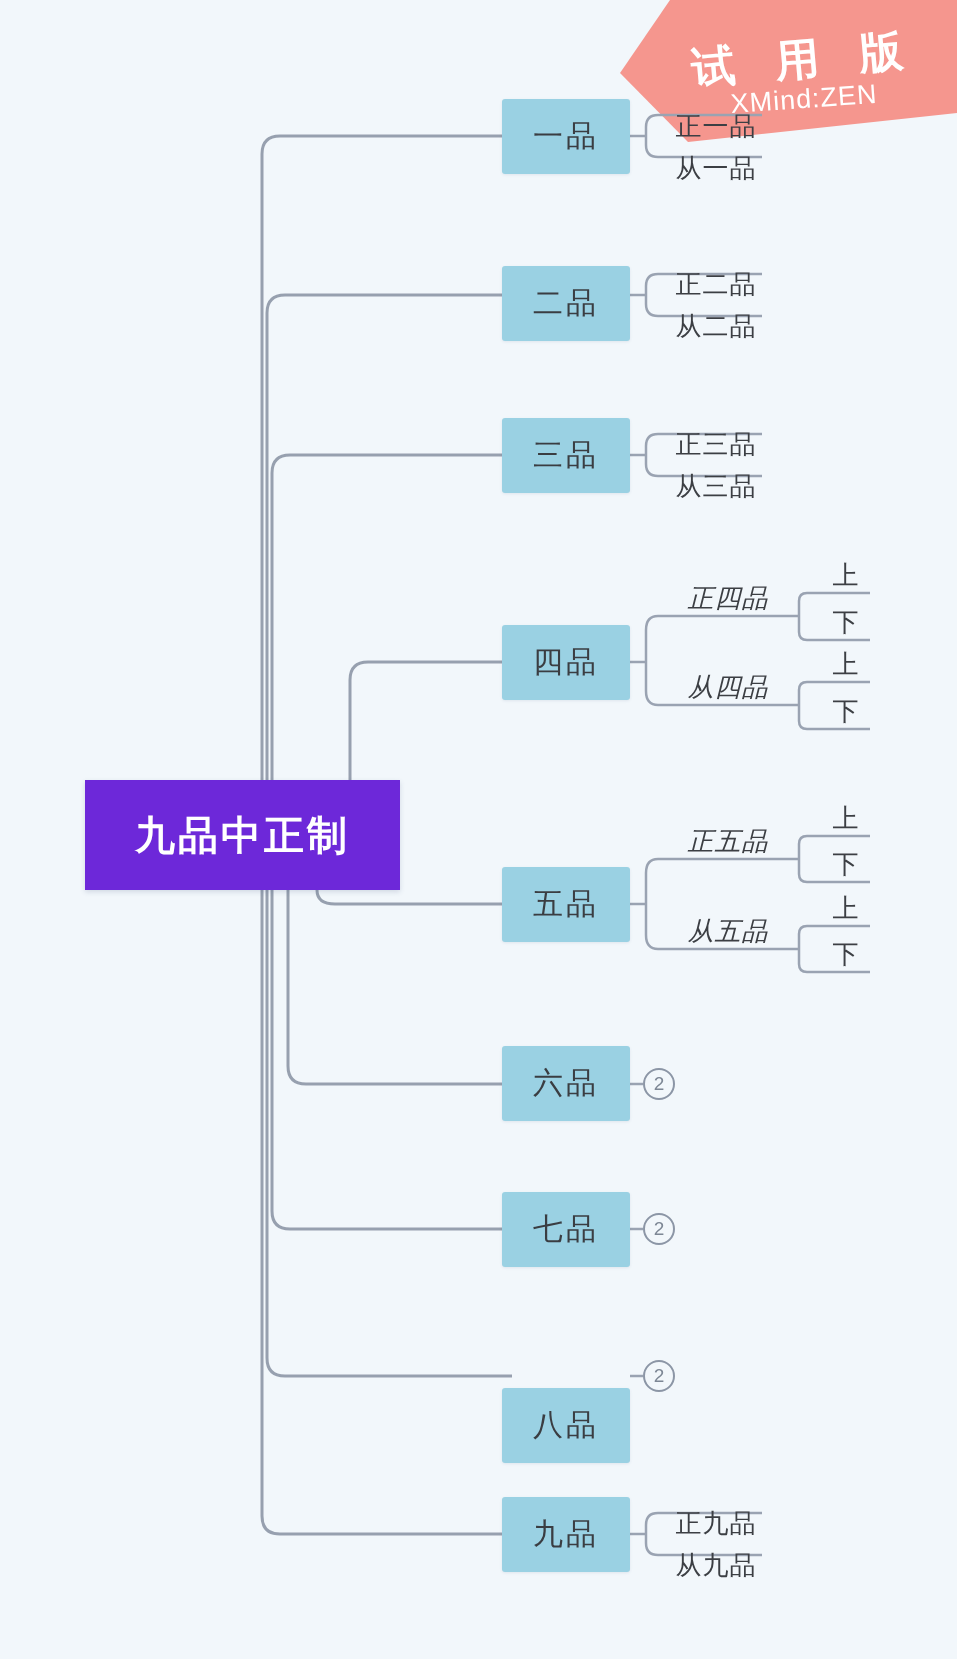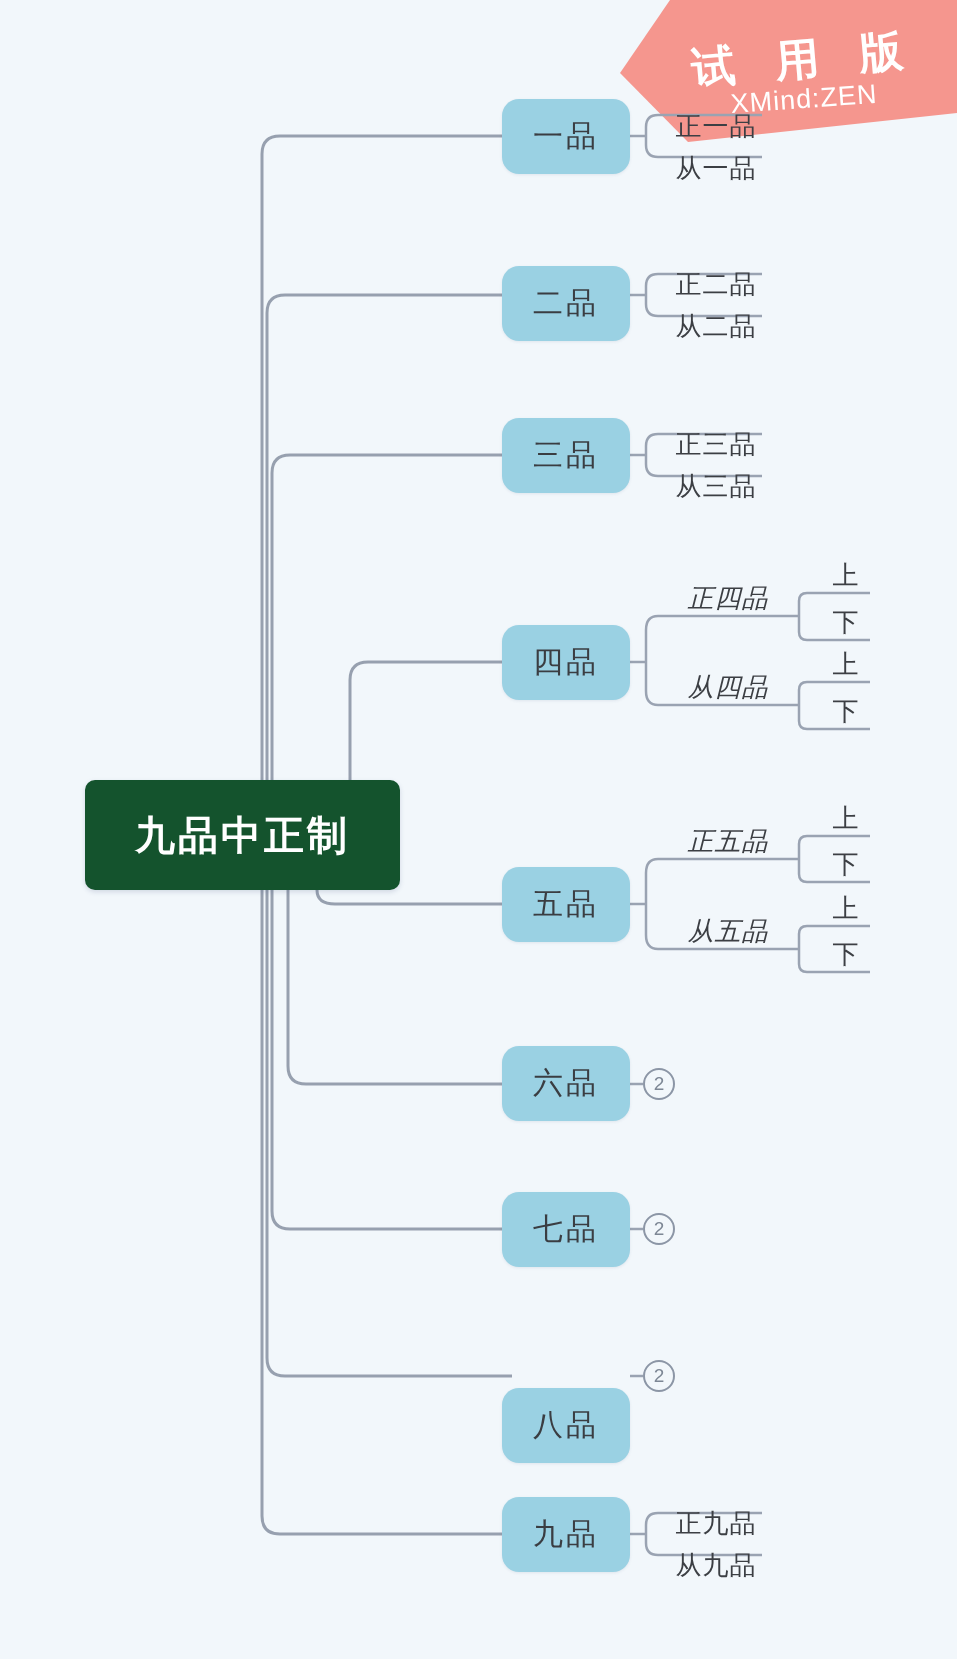--- a/index.html
+++ b/index.html
@@ -8,26 +8,26 @@
     background:#f2f7fb;
     font-family:"Liberation Sans","DejaVu Sans",sans-serif;
   }
   .stage{position:absolute;left:0;top:0;width:957px;height:1659px;}
   svg.canvas{position:absolute;left:0;top:0;}
   .topic{
     position:absolute;display:flex;align-items:center;justify-content:center;
     box-sizing:border-box;
   }
   .root-topic{
-    left:85px;top:780px;width:315px;height:110px;border-radius:10px;
-    background:#14532d;color:#ffffff;font-size:40px;font-weight:bold;
+    left:85px;top:780px;width:315px;height:110px;border-radius:0;
+    background:#6d28d9;color:#ffffff;font-size:40px;font-weight:bold;
     letter-spacing:3px;box-shadow:0 2px 5px rgba(60,80,120,0.18);
   }
   .branch-topic{
-    left:502px;width:128px;height:75px;border-radius:17px;
+    left:502px;width:128px;height:75px;border-radius:3px;
     background:#9ad1e3;color:#3a3d42;font-size:30px;font-weight:500;
     letter-spacing:3px;box-shadow:0 1px 3px rgba(60,80,120,0.10);
   }
   .sub-label{
     position:absolute;height:32px;line-height:32px;text-align:center;
     color:#3c3f44;font-size:26px;letter-spacing:1px;white-space:nowrap;
   }
   .lvl2{left:668px;width:96px;margin-top:28px;}
   .lvl2d{left:678px;width:100px;font-style:italic;}
   .lvl3{left:822px;width:48px;}

